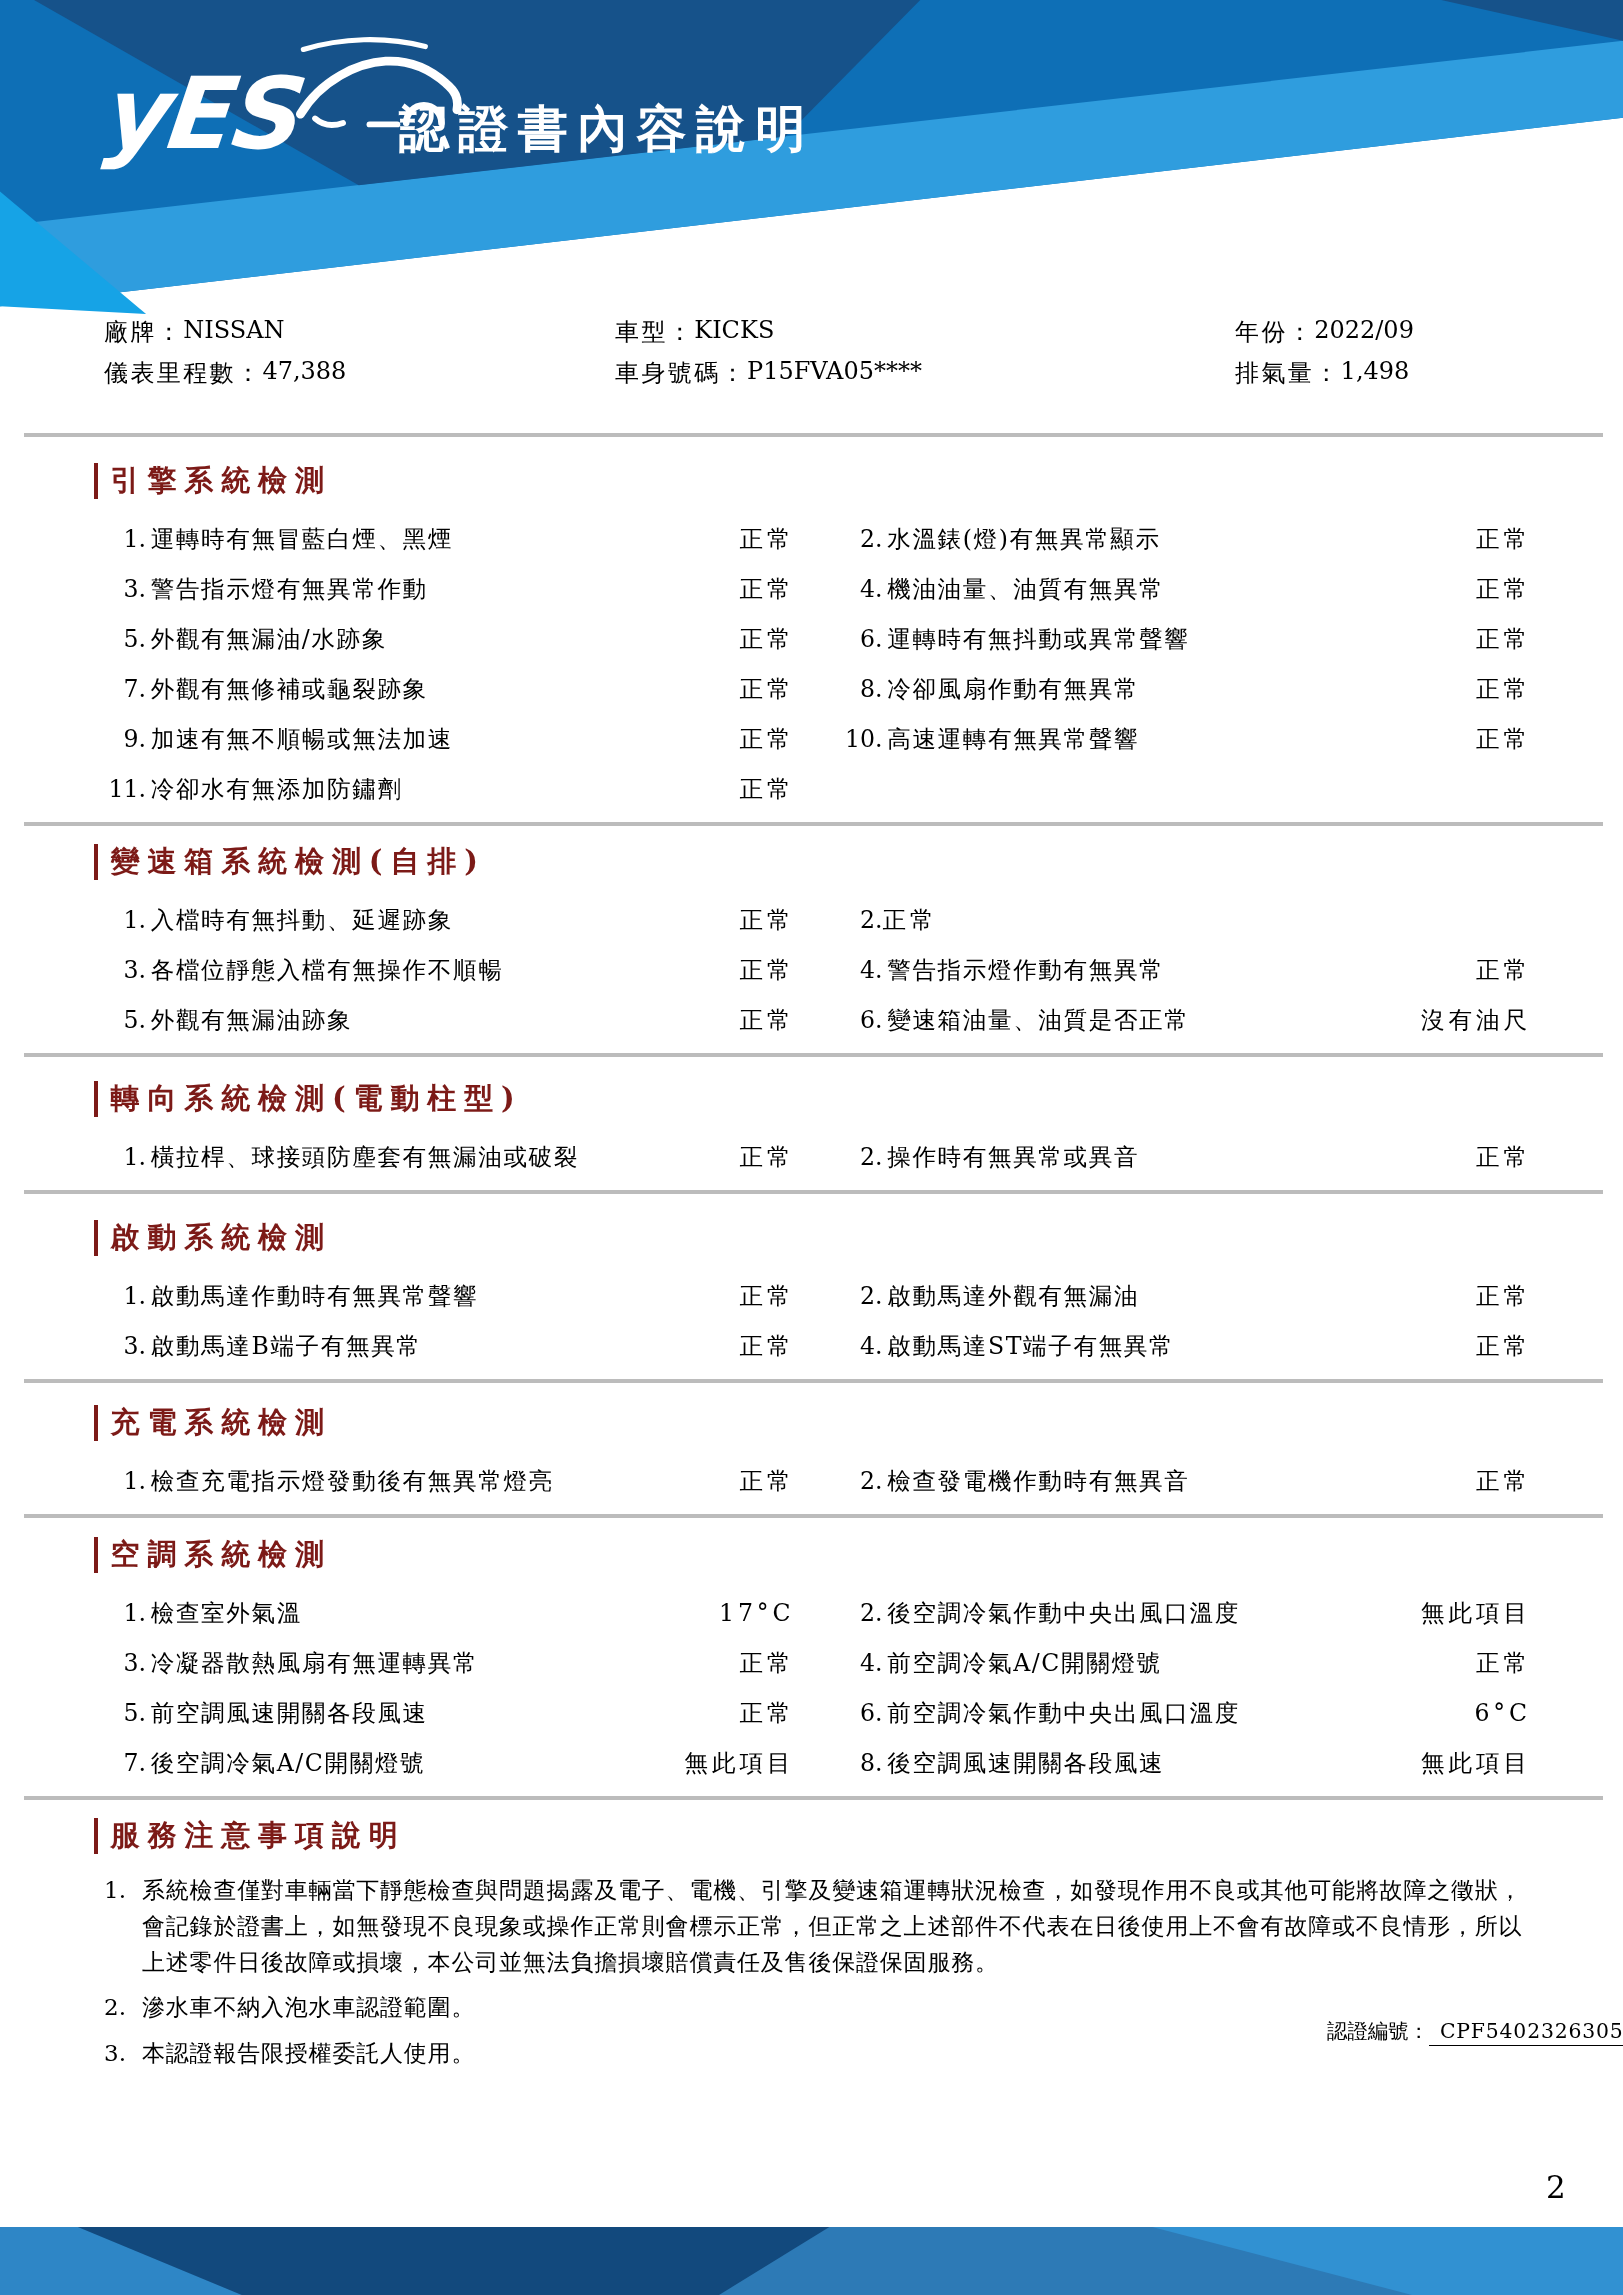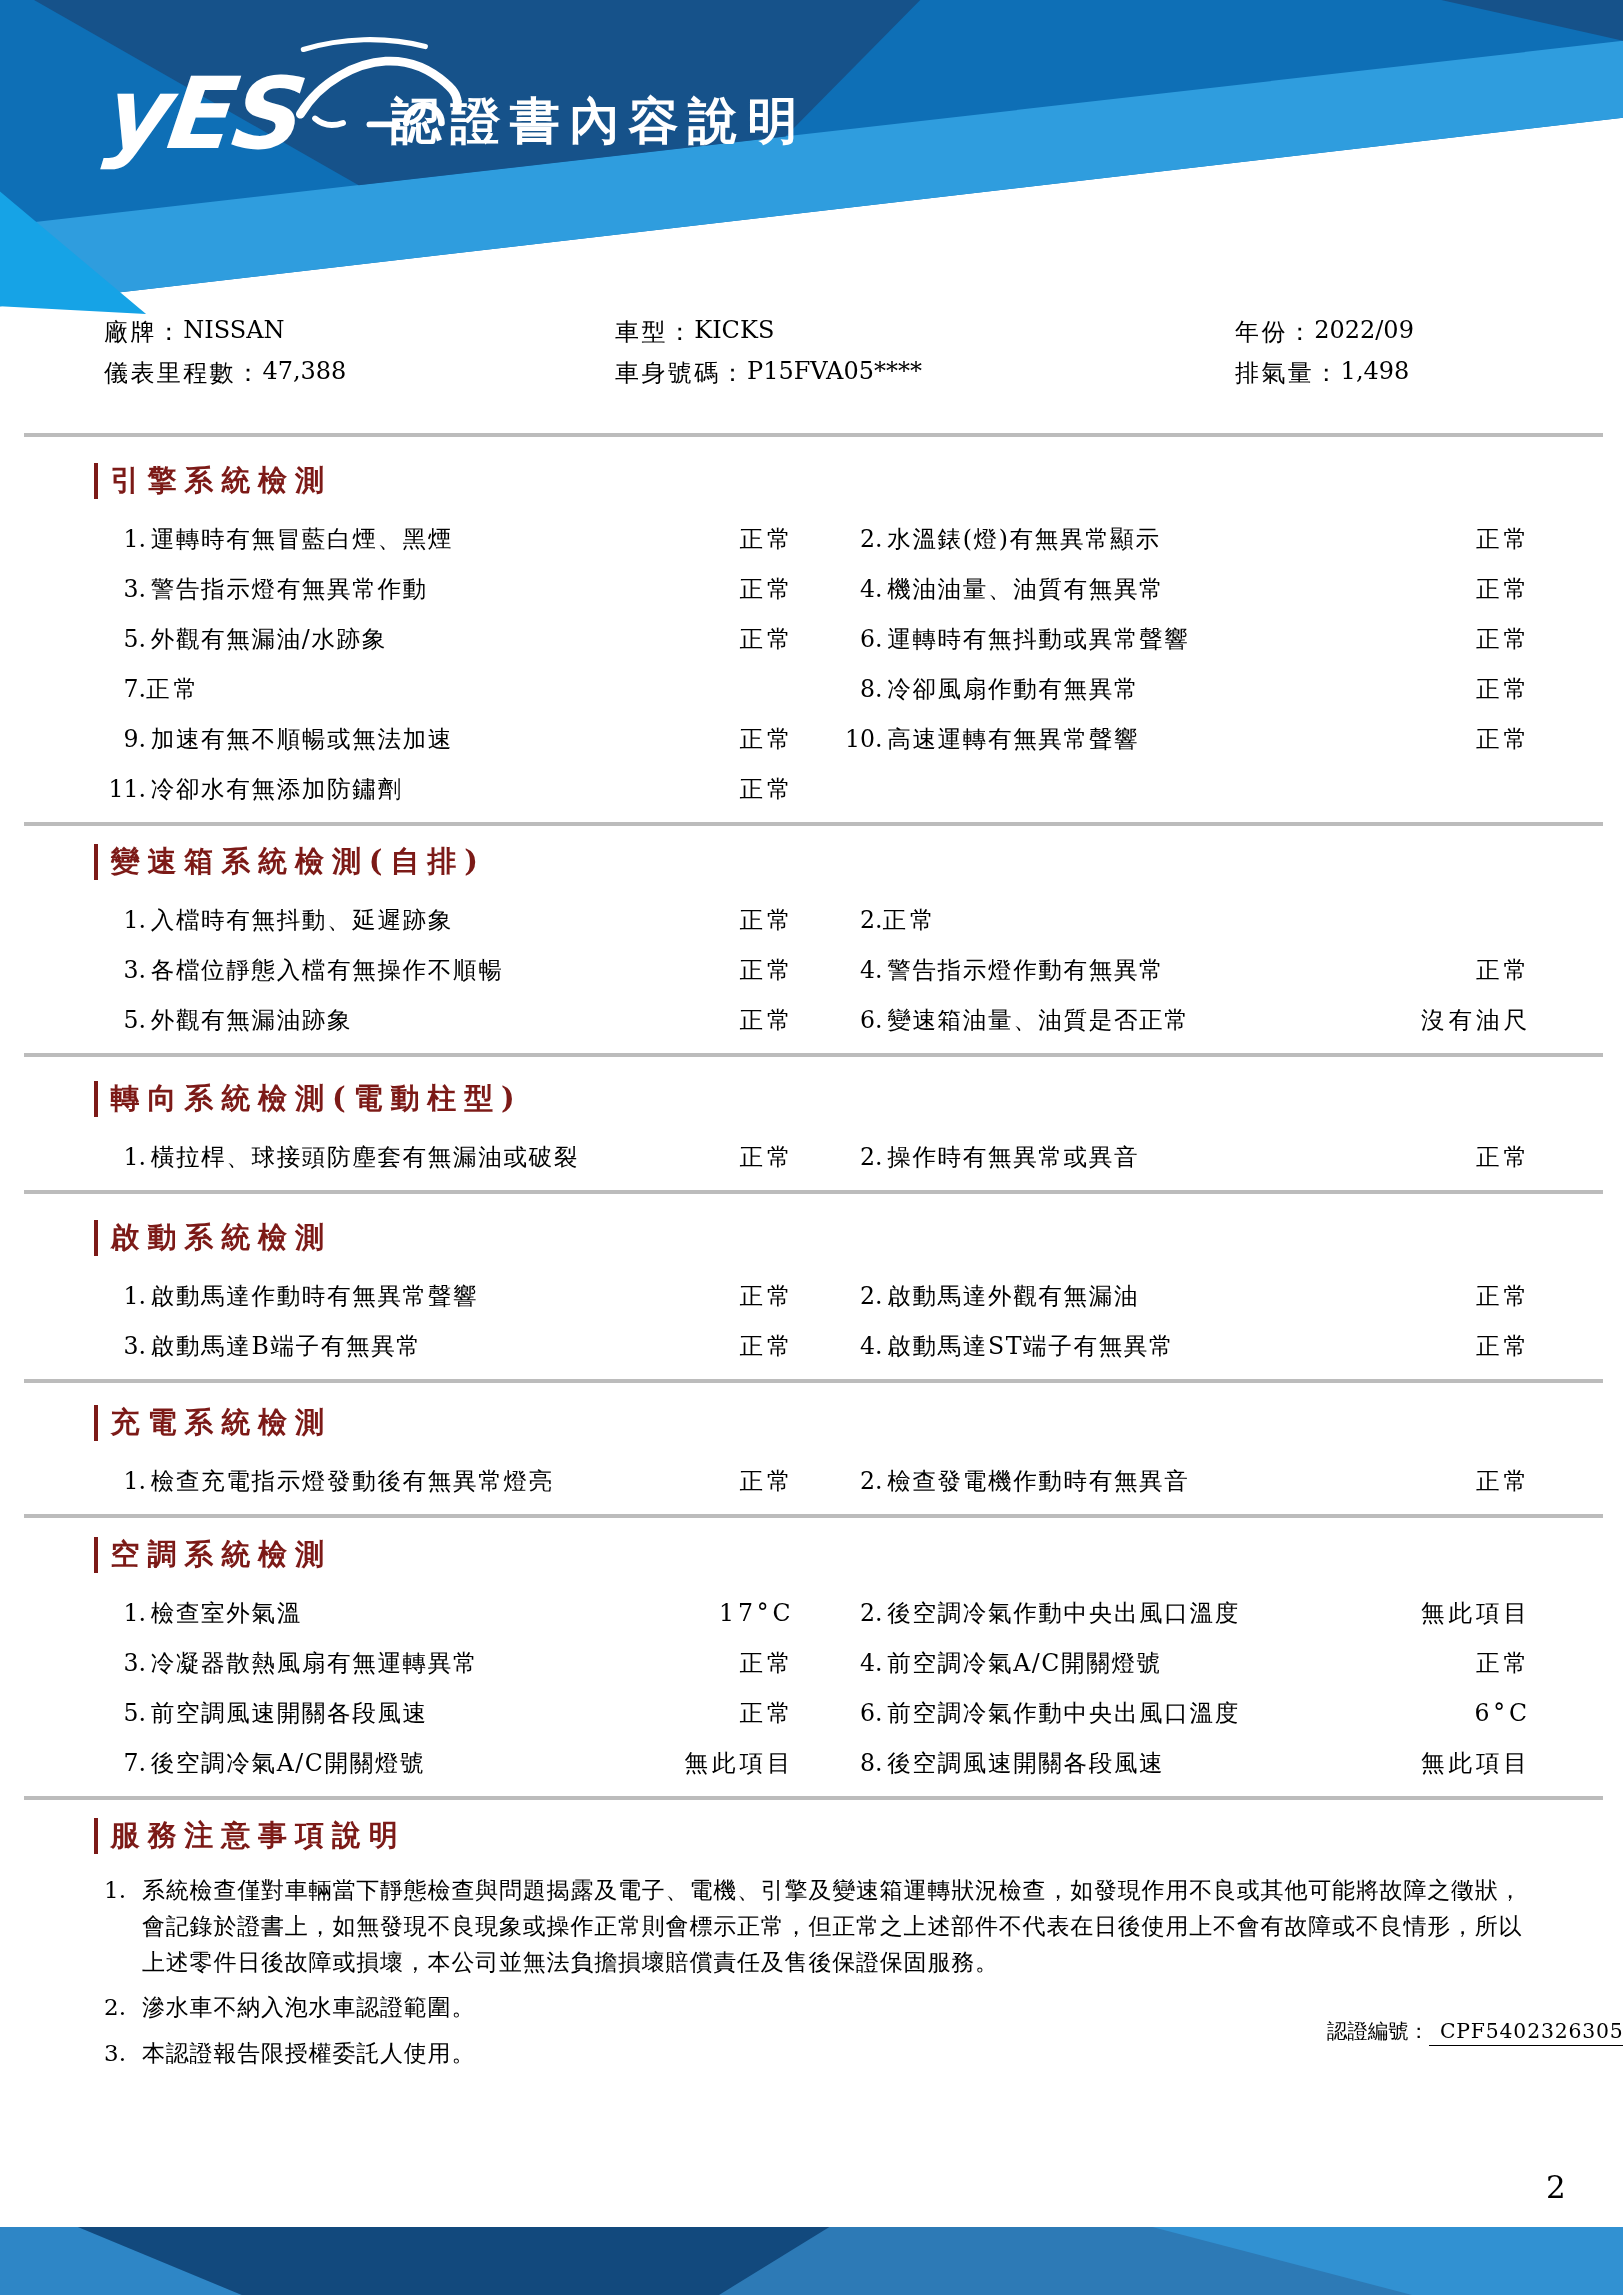--- a/index.html
+++ b/index.html
@@ -20,21 +20,21 @@
 
   .logo { position:absolute; left:108px; top:36px; display:flex; align-items:flex-end; color:#fff; }
   .logo-text {
     font-family:"DejaVu Sans","Liberation Sans",sans-serif;
     font-style:italic; font-weight:800; font-size:99px; line-height:1.05;
     letter-spacing:-3.1px; transform:skewX(-8deg);
   }
   .logo-car { margin-left:-6.3px; margin-bottom:31px; }
 
   .header-title {
-    position:absolute; left:391px; top:88px; margin:0;
+    position:absolute; left:391px; top:88px; margin:8px;
     font-family:"DejaVu Sans","Liberation Sans",sans-serif;
     font-size:50px; font-weight:700; color:#fff; letter-spacing:9.4px; white-space:nowrap;
   }
 
   
   .info { position:absolute; top:311px; left:104px; width:1427px; }
   .info-row { display:flex; height:41px; align-items:center; font-size:24px;gap:8px; }
   .info-cell { display:flex; white-space:nowrap; }
   .info-cell:nth-child(1) { width:503px; }
   .info-cell:nth-child(2) { width:612px; }
@@ -152,20 +152,21 @@
     <span class="item-label">警告指示燈有無異常作動</span>
     <span class="item-status">正常</span>
   </div>
           <div class="item-row">
     <span class="item-num">5.</span>
     <span class="item-label">外觀有無漏油/水跡象</span>
     <span class="item-status">正常</span>
   </div>
           <div class="item-row">
     <span class="item-num">7.</span>
+    <span class="item-label">外觀有無修補或龜裂跡象</span>
     <span class="item-status">正常</span>
   </div>
           <div class="item-row">
     <span class="item-num">9.</span>
     <span class="item-label">加速有無不順暢或無法加速</span>
     <span class="item-status">正常</span>
   </div>
           <div class="item-row">
     <span class="item-num">11.</span>
     <span class="item-label">冷卻水有無添加防鏽劑</span>

